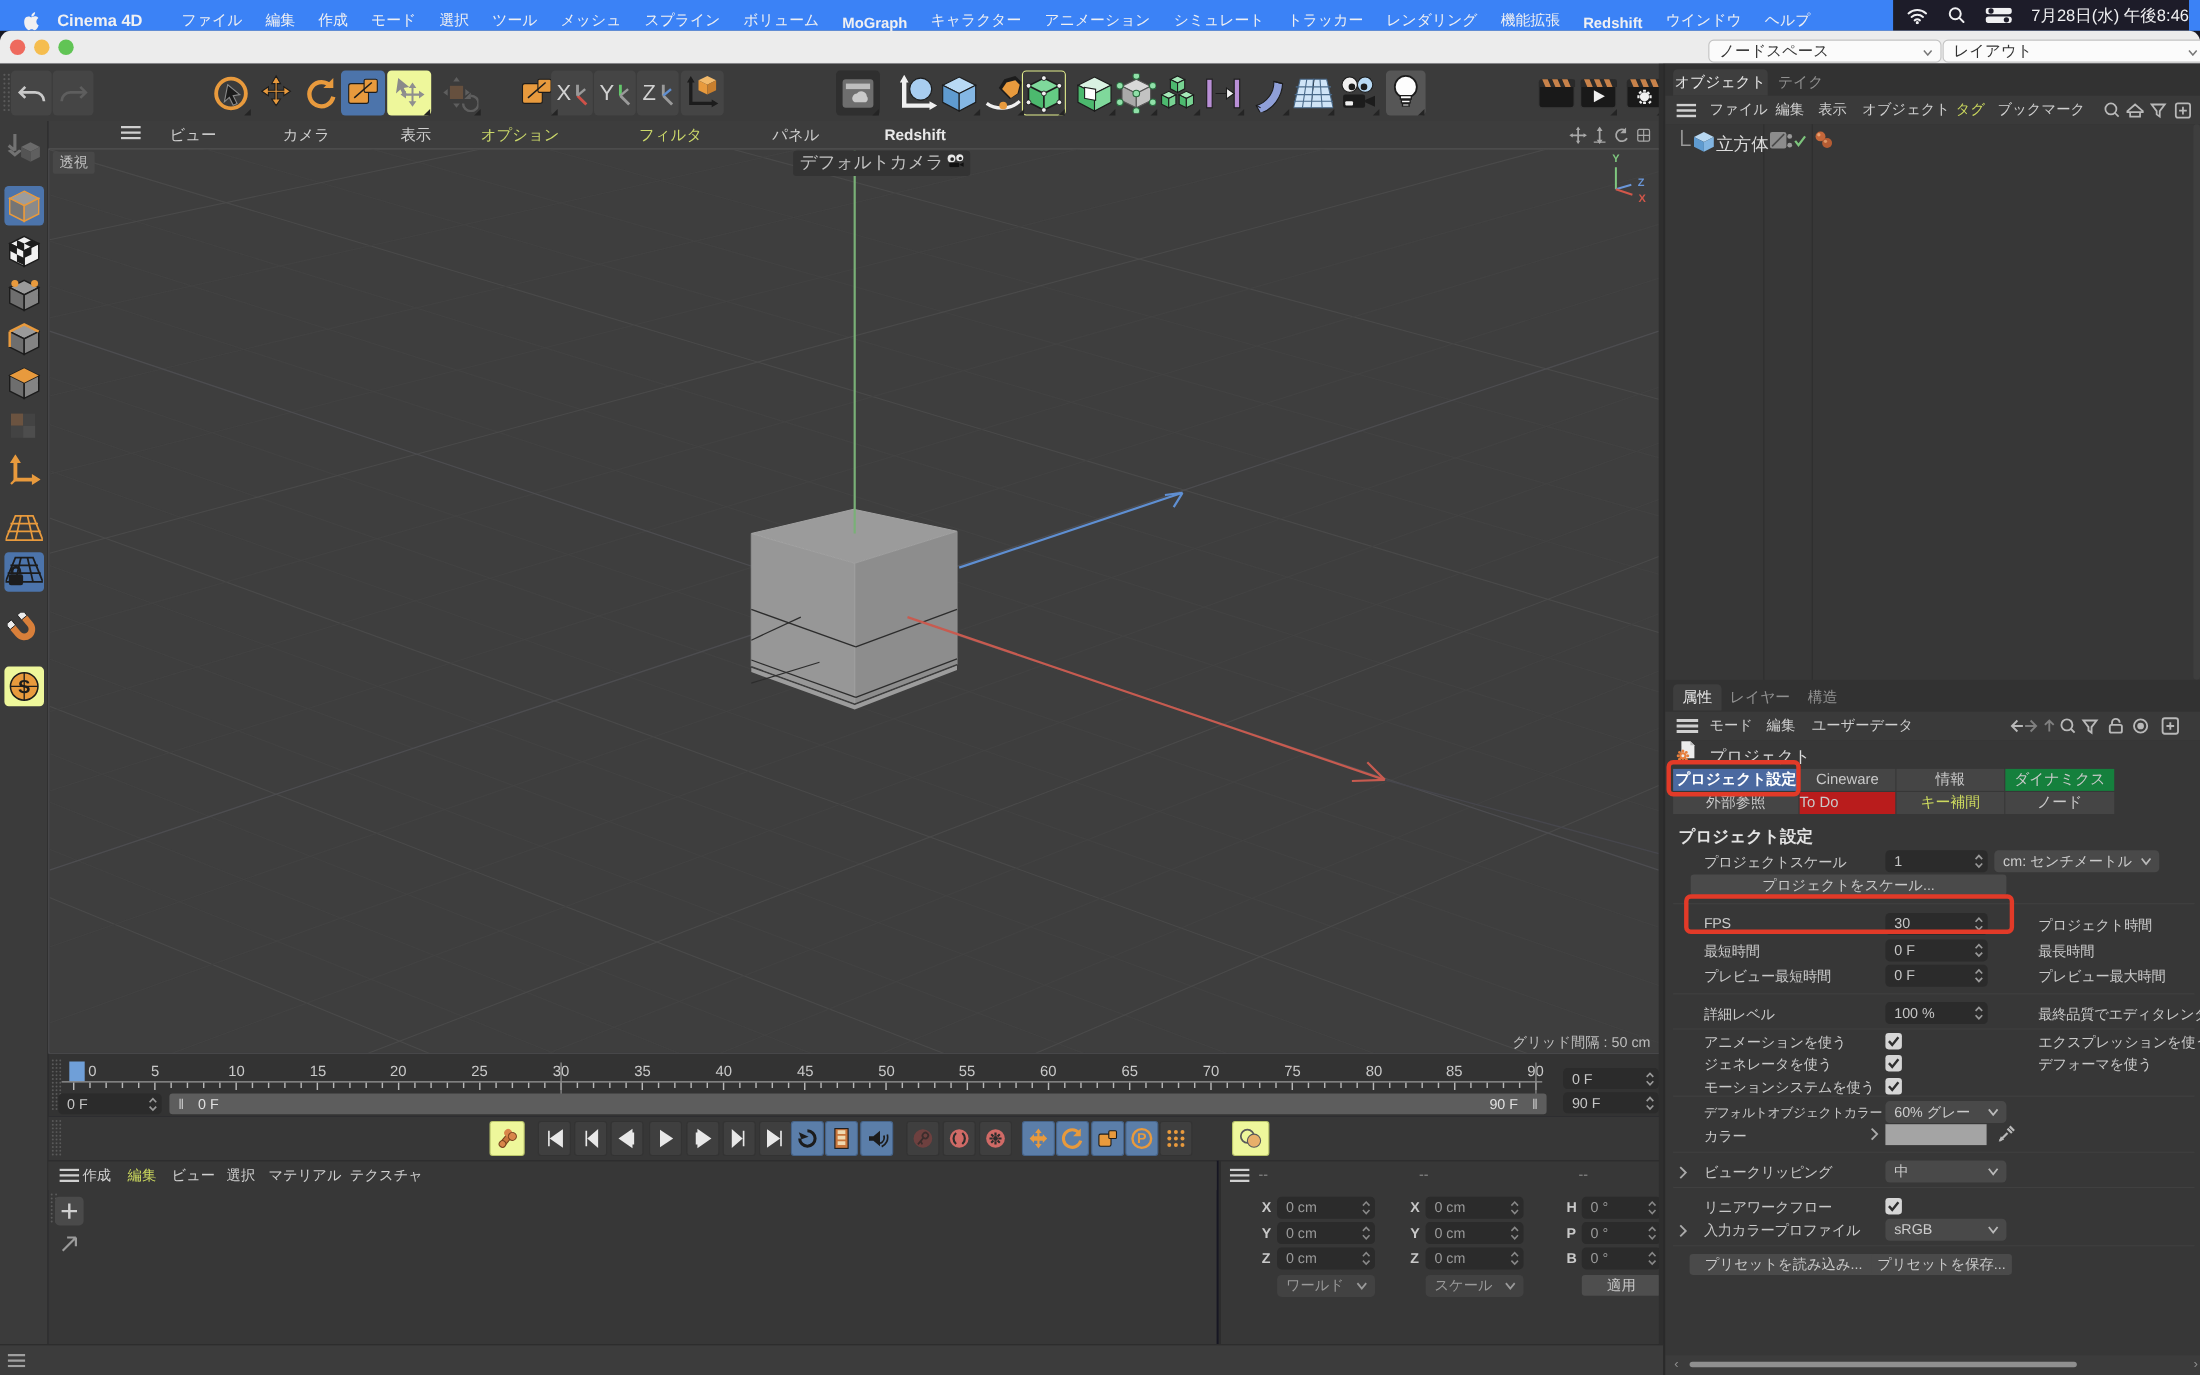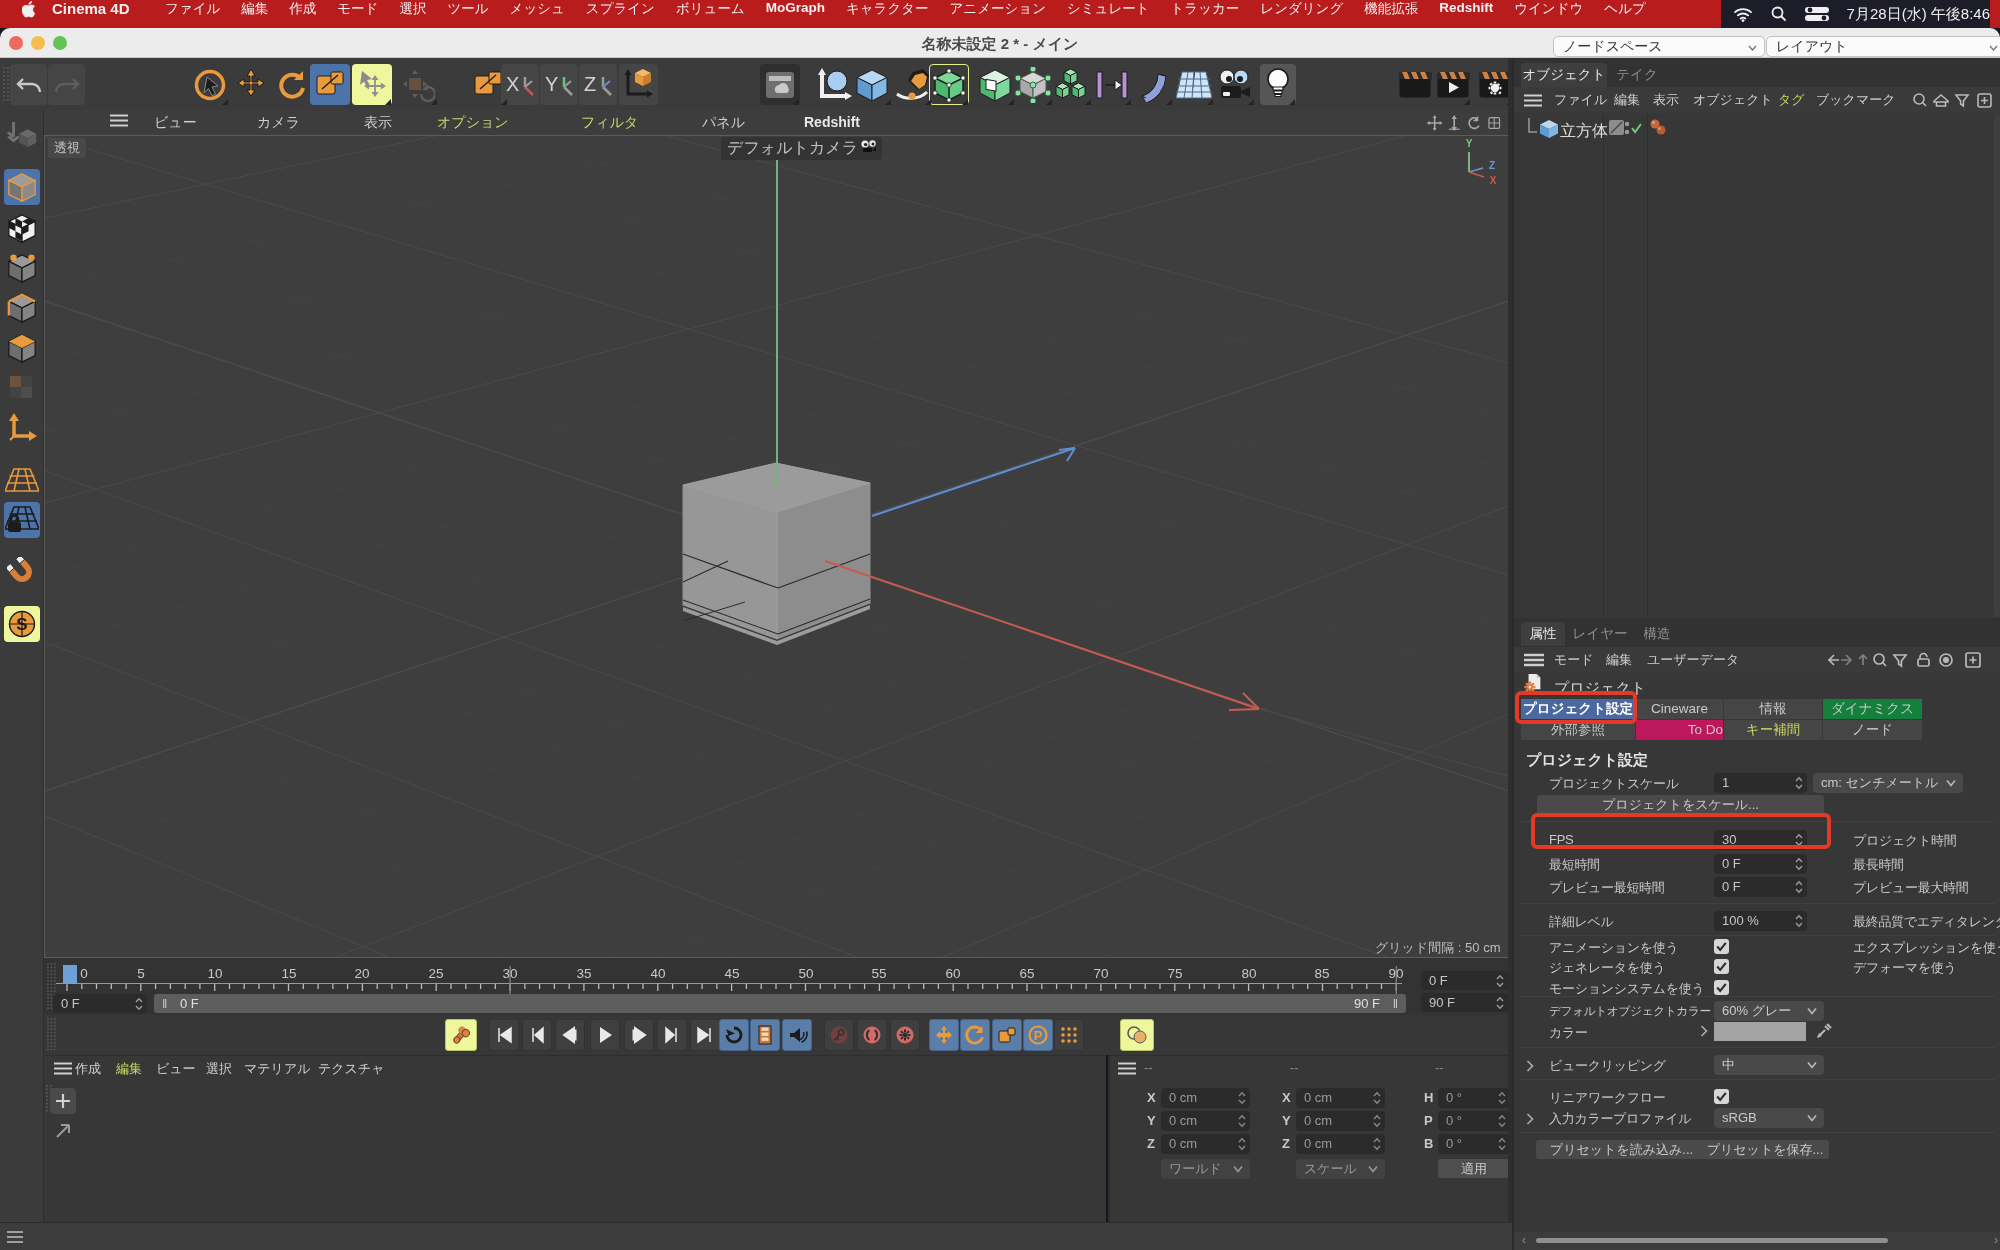--- a/index.html
+++ b/index.html
@@ -1,19 +1,19 @@
 <!DOCTYPE html>
 <html><head><meta charset="utf-8">
 <style>
 *{margin:0;padding:0;box-sizing:border-box}
 html,body{width:2000px;height:1250px;overflow:hidden;background:#383838;font-family:"Liberation Sans",sans-serif;-webkit-font-smoothing:antialiased}
 .abs{position:absolute}
 #stage{position:relative;width:2000px;height:1250px;background:#161622}
 
-#menubar{position:absolute;left:0;top:0;width:2000px;height:28px;background:#b91c1c;color:#f0f0f2;font-size:15px;display:flex;align-items:flex-start}
+#menubar{position:absolute;left:0;top:0;width:2000px;height:28px;background:#3b82f6;color:#f0f0f2;font-size:15px;display:flex;align-items:flex-end}
 #menubar .it{margin:0 10.5px;white-space:nowrap;font-size:13.5px}
 #menubar .b{font-weight:bold}
 #menubar .right{position:absolute;right:10px;top:0;height:28px;display:flex;align-items:center;gap:18px;background:#1d1c29;padding-left:12px}
 
 #titlebar{position:absolute;left:0;top:28px;width:2000px;height:30px;background:#ececec;border-radius:10px 10px 0 0;border-bottom:1px solid #c8c8c8}
 .tl{position:absolute;top:36px;width:14px;height:14px;border-radius:50%}
 #tbtitle{position:absolute;top:35px;left:0;width:2000px;text-align:center;font-size:15px;font-weight:bold;color:#4a4a4a}
 .tbdrop{position:absolute;top:36px;height:21px;background:#fbfbfb;border:1px solid #c3c3c3;border-radius:5px;font-size:14px;color:#333;line-height:19px;padding-left:9px}
 
 #toolbar{position:absolute;left:0;top:58px;width:2000px;height:52px;background:#3b3b3b}
@@ -93,21 +93,20 @@
           <circle cx="19" cy="11" r="2.4" fill="#1d1c29"></circle>
         </svg>
   <span style="font-size:15px">7月28日(水) 午後8:46</span>
  </div>
 </div>
 
 <div id="titlebar"></div>
 <div class="tl" style="left:9px;background:#ee6a5e"></div>
 <div class="tl" style="left:31px;background:#f5bd4f"></div>
 <div class="tl" style="left:53px;background:#61c455"></div>
-<div id="tbtitle">名称未設定 2 * - メイン</div>
 <div class="tbdrop" style="left:1553px;width:212px">ノードスペース<svg style="position:absolute;right:7px;top:8px" width="9" height="6" viewBox="0 0 9 6">
         <path d="M1 1 4.5 5 8 1" stroke="#777" stroke-width="1.4" fill="none"></path>
       </svg></div>
 <div class="tbdrop" style="left:1766px;width:240px">レイアウト<svg style="position:absolute;right:7px;top:8px" width="9" height="6" viewBox="0 0 9 6">
         <path d="M1 1 4.5 5 8 1" stroke="#777" stroke-width="1.4" fill="none"></path>
       </svg></div>
 
 <div id="toolbar">
       <svg class="abs" style="left:2px;top:8px" width="8" height="36" viewBox="0 0 8 36">
         <circle cx="2" cy="2" r="1" fill="#5a5a5a"></circle>
@@ -1157,21 +1156,21 @@
           <circle cx="9.9" cy="18.9" r="1.4"></circle>
         </g>
         <circle cx="6.5" cy="15.5" r="1.5" fill="#ececec"></circle>
       </svg>
 <div class="abs" style="left:40px;top:621px;font-size:15px;color:#dcdcdc">プロジェクト</div>
 <div class="abs" style="left:7px;top:641px;width:114px;height:20px;background:#4b69a0;color:#ffffff;font-size:13.5px;text-align:center;line-height:20px;font-weight:bold">プロジェクト設定</div>
 <div class="abs" style="left:122px;top:641px;width:87px;height:20px;background:#454545;color:#c9c9c9;font-size:13.5px;text-align:center;line-height:20px">Cineware</div>
 <div class="abs" style="left:210px;top:641px;width:98px;height:20px;background:#454545;color:#c9c9c9;font-size:13.5px;text-align:center;line-height:20px">情報</div>
 <div class="abs" style="left:309px;top:641px;width:99px;height:20px;background:#15803d;color:#c9c9c9;font-size:13.5px;text-align:center;line-height:20px">ダイナミクス</div>
 <div class="abs" style="left:7px;top:662px;width:114px;height:20px;background:#454545;color:#c9c9c9;font-size:13.5px;text-align:center;line-height:20px">外部参照</div>
-<div class="abs" style="left:122px;top:662px;width:87px;height:20px;background:#be185d;color:#c9c9c9;font-size:13.5px;text-align:right;line-height:20px">To Do</div>
+<div class="abs" style="left:122px;top:662px;width:87px;height:20px;background:#b91c1c;color:#c9c9c9;font-size:13.5px;text-align:left;line-height:20px">To Do</div>
 <div class="abs" style="left:210px;top:662px;width:98px;height:20px;background:#454545;color:#ccd95e;font-size:13.5px;text-align:center;line-height:20px">キー補間</div>
 <div class="abs" style="left:309px;top:662px;width:99px;height:20px;background:#454545;color:#c9c9c9;font-size:13.5px;text-align:center;line-height:20px">ノード</div>
 <div class="redbox" style="left:1px;top:633px;width:122px;height:33px"></div>
 <div class="abs" style="left:12px;top:693px;font-size:15px;font-weight:bold;color:#e3e3e3">プロジェクト設定</div>
 <div class="lbl" style="left:35px;top:717px">プロジェクトスケール</div>
       <div class="field" style="left:200px;top:715px;width:93px">1<svg class="spin" width="8" height="14" viewBox="0 0 8 14">
           <path d="M1 5 4 1.8 7 5" stroke="#9a9a9a" stroke-width="1.5" fill="none"></path>
           <path d="M1 9 4 12.2 7 9" stroke="#9a9a9a" stroke-width="1.5" fill="none"></path>
         </svg></div>
 <div class="drop" style="left:299px;top:715px;width:150px">cm: センチメートル<svg class="abs" style="right:7px;top:6px" width="10" height="8" viewBox="0 0 10 8">

